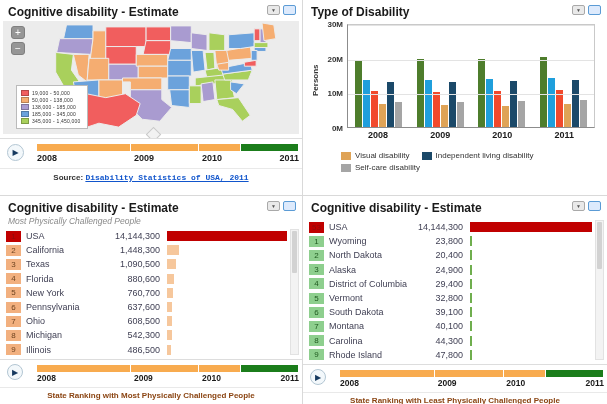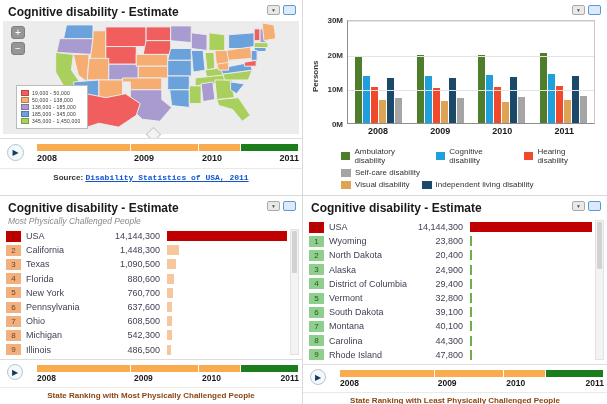--- a/index.html
+++ b/index.html
@@ -181,20 +181,21 @@
         </div>
     </div>
     <div class="source">
       <span>Source:</span>
       <a>Disability Statistics of USA, 2011</a>
     </div>
   </div>
 
   <div class="panel p-tr">
     <div class="phead">
+      <span class="title">Type of Disability</span>
       <span class="win-btns">
         <span class="win-btn">▼</span>
         <span class="win-btn max"></span>
       </span>
     </div>
     <div class="chart-area">
       <span class="ylab">Persons</span>
       <div id="yticks"></div>
       <div class="plot" id="plot">
         <div class="groups" id="chart-groups">
@@ -242,46 +243,32 @@
           <span>2011</span>
         </div>
     <span class="ytick" style="top: 103px;">0M</span>
         <span class="ytick" style="top: 68.3333px;">10M</span>
         <span class="ytick" style="top: 33.6667px;">20M</span>
         <span class="ytick" style="top: -1px;">30M</span>
       </div>
     <div class="chart-legend" id="chart-legend">
         <div class="cl-row">
           <span class="cl-item">
-            <span class="cl-sw" style="background: rgb(78, 125, 44);"></span>
-            <span class="cl-label">Ambulatory disability</span>
+            <span class="cl-sw" style="background: rgb(223, 163, 86);"></span>
+            <span class="cl-label">Visual disability</span>
           </span>
           <span class="cl-item">
-            <span class="cl-sw" style="background: rgb(31, 159, 220);"></span>
-            <span class="cl-label">Cognitive disability</span>
-          </span>
-          <span class="cl-item">
-            <span class="cl-sw" style="background: rgb(241, 73, 44);"></span>
-            <span class="cl-label">Hearing disability</span>
+            <span class="cl-sw" style="background: rgb(27, 73, 105);"></span>
+            <span class="cl-label">Independent living disability</span>
           </span>
         </div>
         <div class="cl-row">
           <span class="cl-item">
             <span class="cl-sw" style="background: rgb(165, 165, 165);"></span>
             <span class="cl-label">Self-care disability</span>
-          </span>
-        </div>
-        <div class="cl-row">
-          <span class="cl-item">
-            <span class="cl-sw" style="background: rgb(223, 163, 86);"></span>
-            <span class="cl-label">Visual disability</span>
-          </span>
-          <span class="cl-item">
-            <span class="cl-sw" style="background: rgb(27, 73, 105);"></span>
-            <span class="cl-label">Independent living disability</span>
           </span>
         </div>
       </div>
   </div>
 
   <div class="panel p-bl">
     <div class="phead">
       <span class="title">Cognitive disability - Estimate</span>
       <span class="win-btns">
         <span class="win-btn">▼</span>

